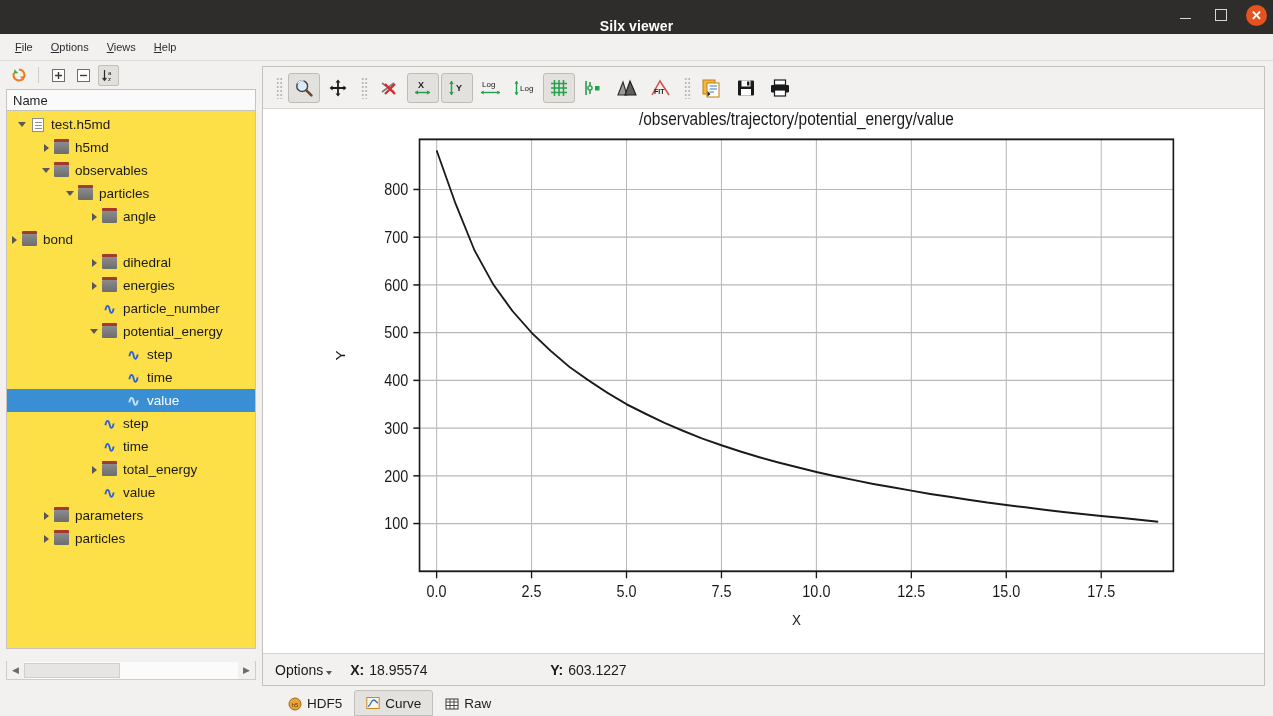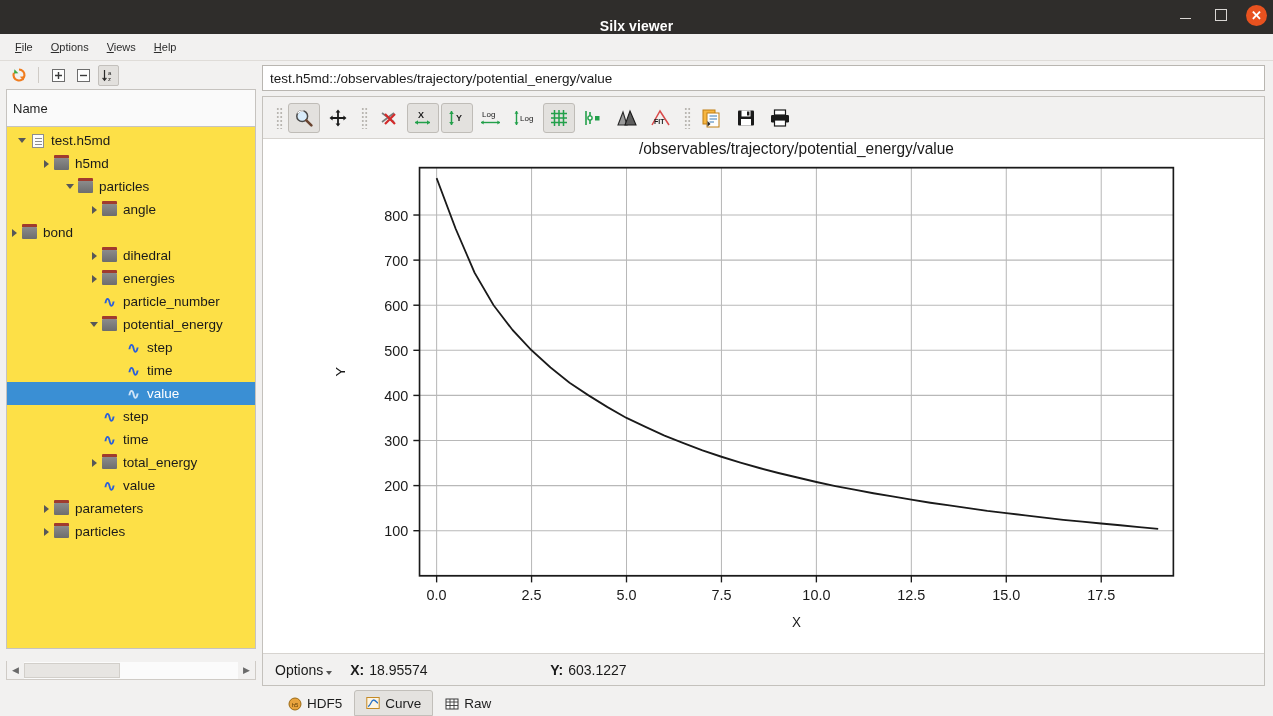--- a/index.html
+++ b/index.html
@@ -92,21 +92,21 @@
   .tt-btn {
     width: 21px; height: 21px;
     display: flex; align-items: center; justify-content: center;
   }
   .tt-btn.pressed {
     background: #e2e0dd;
     border: 1px solid #c3c0bc;
     border-radius: 2px;
   }
   .tree-header {
-    height: 38px; min-height: 22px;
+    height: 22px; min-height: 22px;
     background: #fafafa;
     border: 1px solid #c6c3bf;
     border-bottom: 1px solid #c6c3bf;
     display: flex; align-items: center;
     padding-left: 6px;
     font-size: 13px; color: #1e1e1e;
     margin: 0 6px 0 6px;
   }
   .tree-wrap {
     flex: 1;
@@ -371,20 +371,29 @@
             </div>
             <div class="tree-row" style="padding-left: 32px;">
               <span class="expander">
                 <span class="arrow-right"></span>
               </span>
               <span class="ic">
                 <span class="ic-group"></span>
               </span>
               <span>h5md</span>
             </div>
+            <div class="tree-row" style="padding-left: 32px;">
+              <span class="expander">
+                <span class="arrow-down"></span>
+              </span>
+              <span class="ic">
+                <span class="ic-group"></span>
+              </span>
+              <span>observables</span>
+            </div>
             <div class="tree-row" style="padding-left: 56px;">
               <span class="expander">
                 <span class="arrow-down"></span>
               </span>
               <span class="ic">
                 <span class="ic-group"></span>
               </span>
               <span>particles</span>
             </div>
             <div class="tree-row" style="padding-left: 80px;">
@@ -515,21 +524,20 @@
         <div class="hs-arrow">◀</div>
         <div class="hs-track">
           <div class="hs-thumb"></div>
         </div>
         <div class="hs-arrow">▶</div>
       </div>
     </div>
 
     <div class="right-panel">
 
-      <div class="pathbar">test.h5md::/observables/trajectory/potential_energy/value</div>
 
       <div class="view-stack">
 
         <div class="plot-toolbar">
           <div class="handle"></div>
 
           <div class="tbtn active">
             <svg width="20" height="20" viewBox="0 0 20 20">
               <circle cx="8.2" cy="8.2" r="5.4" fill="#d8ecfb" stroke="#4a4a4a" stroke-width="1.5"></circle>
               <path d="M3.6 5.4 A5.4 5.4 0 0 1 9.5 3.1" stroke="#ffffff" stroke-width="1.4" fill="none"></path>

